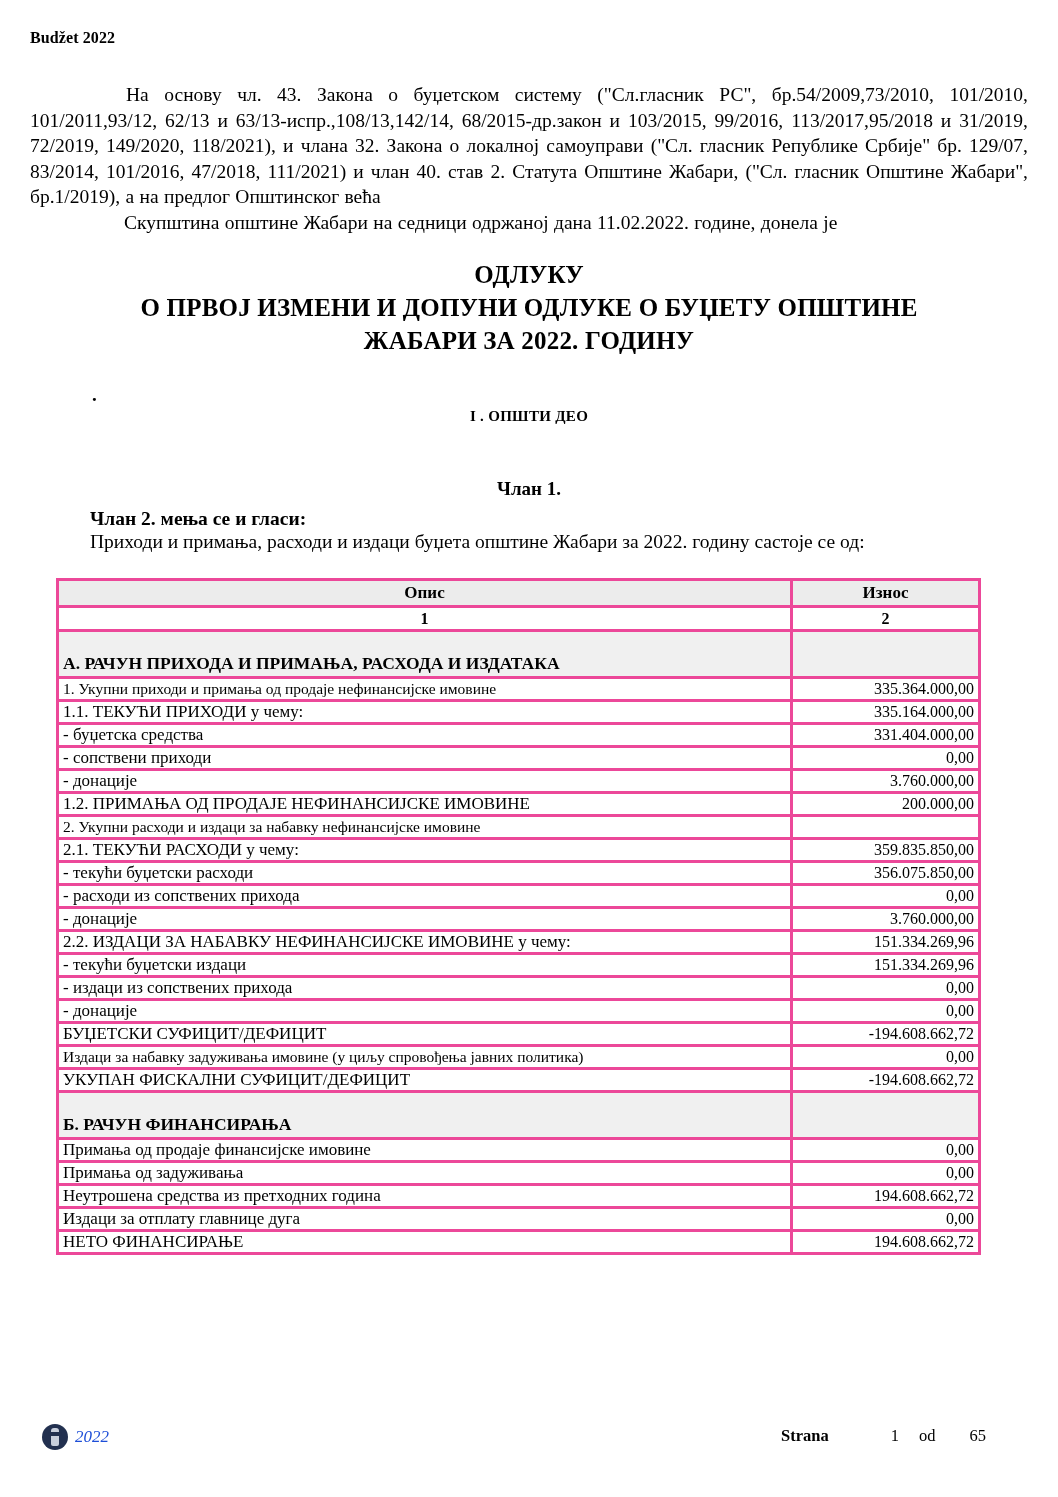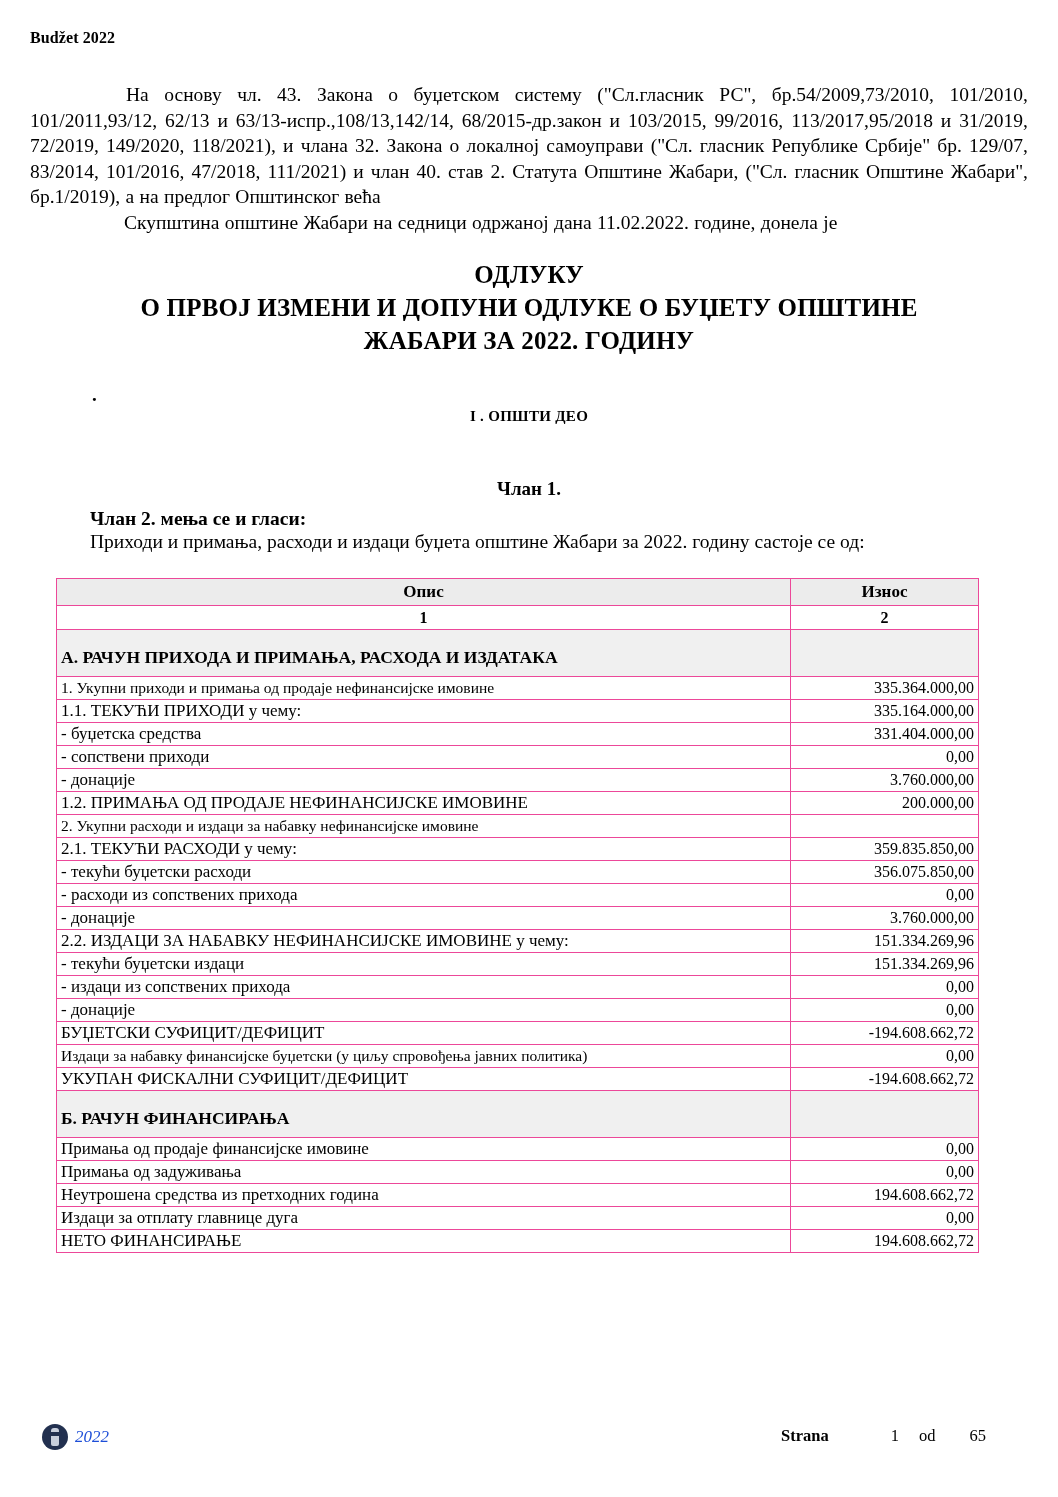--- a/index.html
+++ b/index.html
@@ -132,21 +132,21 @@
   table.budget {
     border-collapse: collapse;
     width: 922px;
     table-layout: fixed;
     font-size: 15.5px;
   }
   table.budget col.c-desc { width: 734px; }
   table.budget col.c-amt  { width: 188px; }
 
   table.budget td, table.budget th {
-    border: 1px solid #ec4899;
+    border: 3px solid #ec4899;
     padding: 0 4px;
     vertical-align: middle;
     font-weight: normal;
     height: 23px;
     box-sizing: border-box;
     white-space: nowrap;
     overflow: hidden;
   }
 
   table.budget tr.hdr td {
@@ -173,21 +173,21 @@
     padding-left: 5px;
   }
 
   
   tr.section td {
     background: #f0f0f0;
     height: 47px;
     font-weight: bold;
     font-size: 17.5px;
     vertical-align: bottom;
-    padding-bottom: 8px;
+    padding-bottom: 2px;
   }
   tr.caps td.desc {
     font-size: 17px;
   }
 
   
   .footer {
     position: absolute;
     left: 0;
     top: 1424px;
@@ -362,21 +362,21 @@
           </tr>
           <tr class="caps">
             <td class="desc">- донације</td>
             <td class="amt">0,00</td>
           </tr>
           <tr class="caps">
             <td class="desc">БУЏЕТСКИ СУФИЦИТ/ДЕФИЦИТ</td>
             <td class="amt">-194.608.662,72</td>
           </tr>
           <tr class="data">
-            <td class="desc">Издаци за набавку финансијске буџетски (у циљу спровођења јавних политика)</td>
+            <td class="desc">Издаци за набавку задуживања имовине (у циљу спровођења јавних политика)</td>
             <td class="amt">0,00</td>
           </tr>
           <tr class="caps">
             <td class="desc">УКУПАН ФИСКАЛНИ СУФИЦИТ/ДЕФИЦИТ</td>
             <td class="amt">-194.608.662,72</td>
           </tr>
           <tr class="section">
             <td class="desc">Б. РАЧУН ФИНАНСИРАЊА</td>
             <td class="amt"></td>
           </tr>

